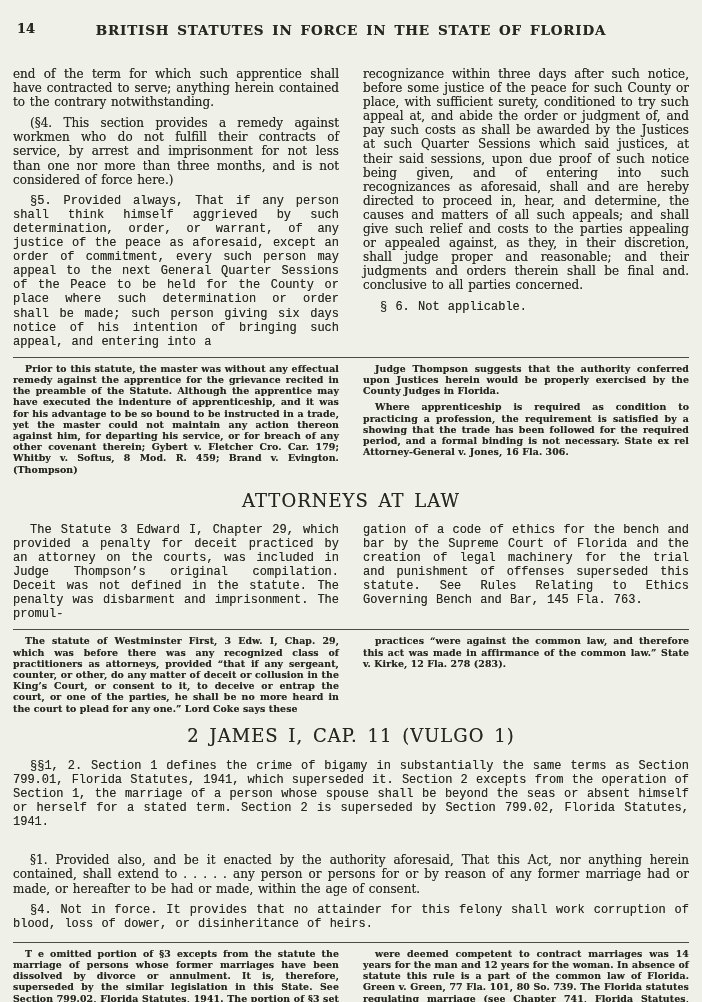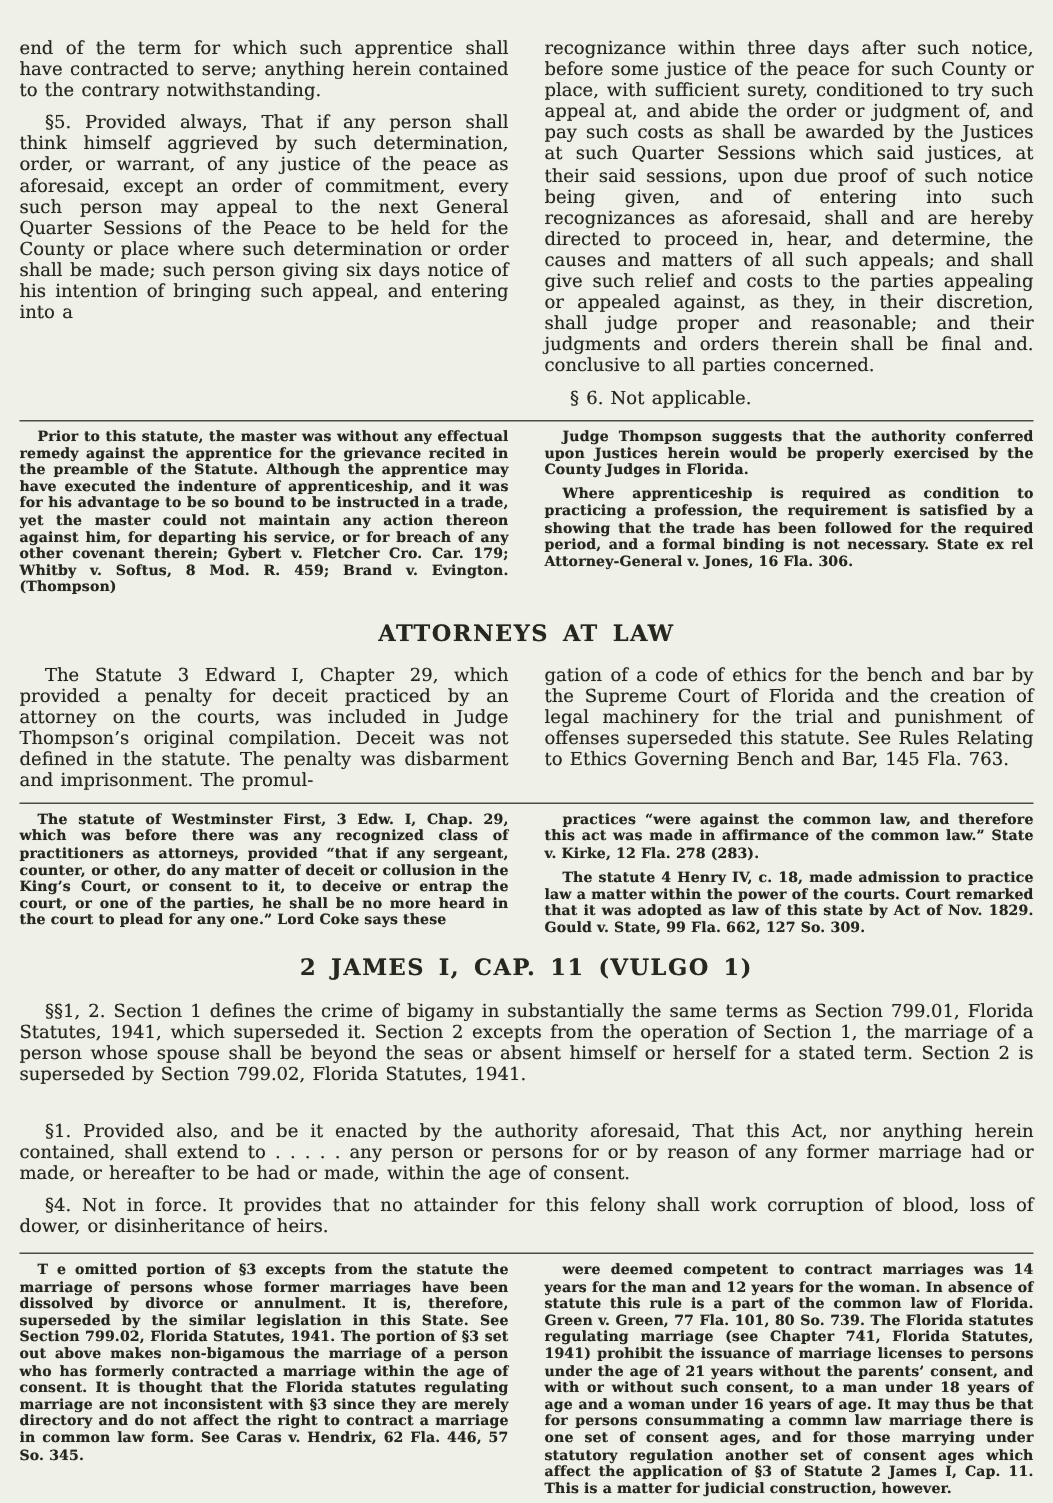--- a/index.html
+++ b/index.html
@@ -22,54 +22,59 @@
     letter-spacing: 0.8px; word-spacing: 2.5px;
   }
   .cols { display: flex; gap: 24px; padding: 0 13px; }
   .col { flex: 1 1 0; min-width: 0; }
   .bodytext p {
     margin: 0 0 7px;
     font-size: 12px; line-height: 14.1px;
     text-align: justify; text-indent: 17px;
     word-spacing: 1px;
   }
-  .bodytext p:last-child { margin-bottom: 0; }
+  .bodytext p:last-child { margin-bottom: 0; font-family: Liberation Mono, monospace; }
   p.cont { text-indent: 0; }
   .fnrule { border: 0; border-top: 1.5px solid #4b4c41; margin: 8px 13px 5px; }
   .fn p {
     margin: 0 0 5px;
     font-size: 9.4px; line-height: 11.2px;
     text-align: justify; text-indent: 12px;
     letter-spacing: 0.1px;
     font-weight: bold;
   }
   .fn p:last-child { margin-bottom: 0; }
   .secheading {
     text-align: center; margin: 12px;
-    font-size: 15px; font-weight: 700;
+    font-size: 18px; font-weight: 400;
     letter-spacing: 1px; word-spacing: 3px;
   }
   .mt-main1 { margin-top: 25px; }
   .mt-head-att { margin-top: 15px; }
   .mt-cols-att { margin-top: 12px; }
   .mt-head-big { margin-top: 17px; }
   .mt-subhead-big { margin-top: 11px; }
   .mt-cols-big { margin-top: 13px; flex-direction: column; }
   .mt-rule-big { margin-top: 11px; }
 </style>
 </head>
 <body>
 
 <div class="page">
 
+  <header class="pagehead">
+    <span class="pagenum">14</span>
+    <h1 class="runhead">BRITISH STATUTES IN FORCE IN THE STATE OF FLORIDA</h1>
+  </header>
 
   <section>
     <div class="cols bodytext mt-main1">
       <div class="col">
         <p class="cont">end of the term for which such apprentice shall have contracted to serve; anything herein contained to the contrary notwithstanding.</p>
+        <p>(§4.  This section provides a remedy against workmen who do not fulfill their contracts of service, by arrest and imprisonment for not less than one nor more than three months, and is not considered of force here.)</p>
         <p>§5.  Provided always, That if any person shall think himself aggrieved by such determination, order, or warrant, of any justice of the peace as aforesaid, except an order of commitment, every such person may appeal to the next General Quarter Sessions of the Peace to be held for the County or place where such determination or order shall be made; such person giving six days notice of his intention of bringing such appeal, and entering into a</p>
       </div>
       <div class="col">
         <p class="cont">recognizance within three days after such notice, before some justice of the peace for such County or place, with sufficient surety, conditioned to try such appeal at, and abide the order or judgment of, and pay such costs as shall be awarded by the Justices at such Quarter Sessions which said justices, at their said sessions, upon due proof of such notice being given, and of entering into such recognizances as aforesaid, shall and are hereby directed to proceed in, hear, and determine, the causes and matters of all such appeals; and shall give such relief and costs to the parties appealing or appealed against, as they, in their discretion, shall judge proper and reasonable; and their judgments and orders therein shall be final and. conclusive to all parties concerned.</p>
         <p>§ 6.  Not applicable.</p>
       </div>
     </div>
     <hr class="fnrule">
     <div class="cols fn">
       <div class="col">
@@ -92,21 +97,20 @@
         <p class="cont">gation of a code of ethics for the bench and bar by the Supreme Court of Florida and the creation of legal machinery for the trial and punishment of offenses superseded this statute.  See Rules Relating to Ethics Governing Bench and Bar, 145 Fla. 763.</p>
       </div>
     </div>
     <hr class="fnrule">
     <div class="cols fn">
       <div class="col">
         <p>The statute of Westminster First, 3 Edw. I, Chap. 29, which was before there was any recognized class of practitioners as attorneys, provided “that if any sergeant, counter, or other, do any matter of deceit or collusion in the King’s Court, or consent to it, to deceive or entrap the court, or one of the parties, he shall be no more heard in the court to plead for any one.”  Lord Coke says these</p>
       </div>
       <div class="col">
         <p>practices “were against the common law, and therefore this act was made in affirmance of the common law.” State v. Kirke, 12 Fla. 278 (283).</p>
-        <p>The statute 4 Henry IV, c. 18, made admission to practice law a matter within the power of the courts.  Court remarked that it was adopted as law of this state by Act of Nov. 1829.  Gould v. State, 99 Fla. 662, 127 So. 309.</p>
       </div>
     </div>
   </section>
 
   <section>
     <h3 class="secheading mt-subhead-big">2 JAMES I, CAP. 11 (VULGO 1)</h3>
     <div class="cols bodytext mt-cols-big">
       <div class="col">
         <p>§§1, 2.  Section 1 defines the crime of bigamy in substantially the same terms as Section 799.01, Florida Statutes, 1941, which superseded it.  Section 2 excepts from the operation of Section 1, the marriage of a person whose spouse shall be beyond the seas or absent himself or herself for a stated term.  Section 2 is superseded by Section 799.02, Florida Statutes, 1941.</p>
       </div>

